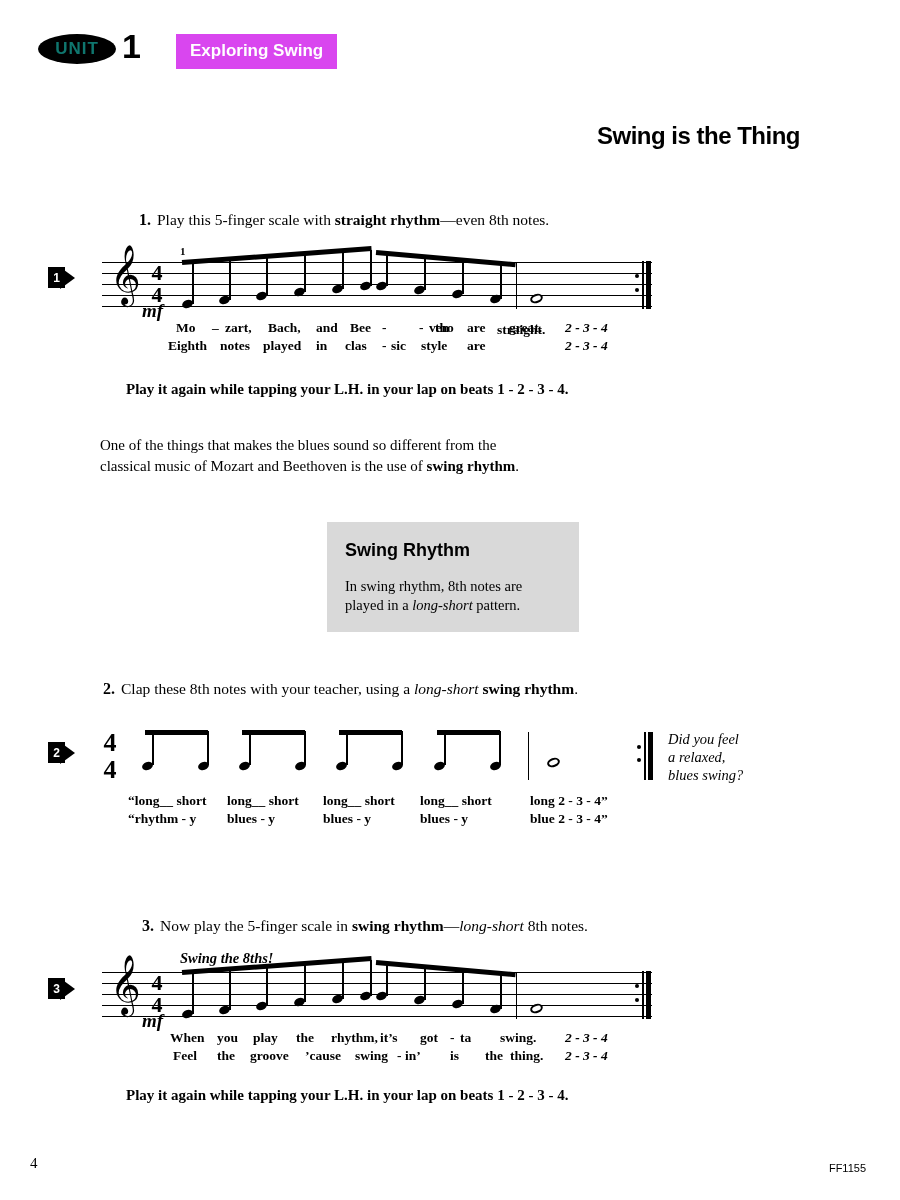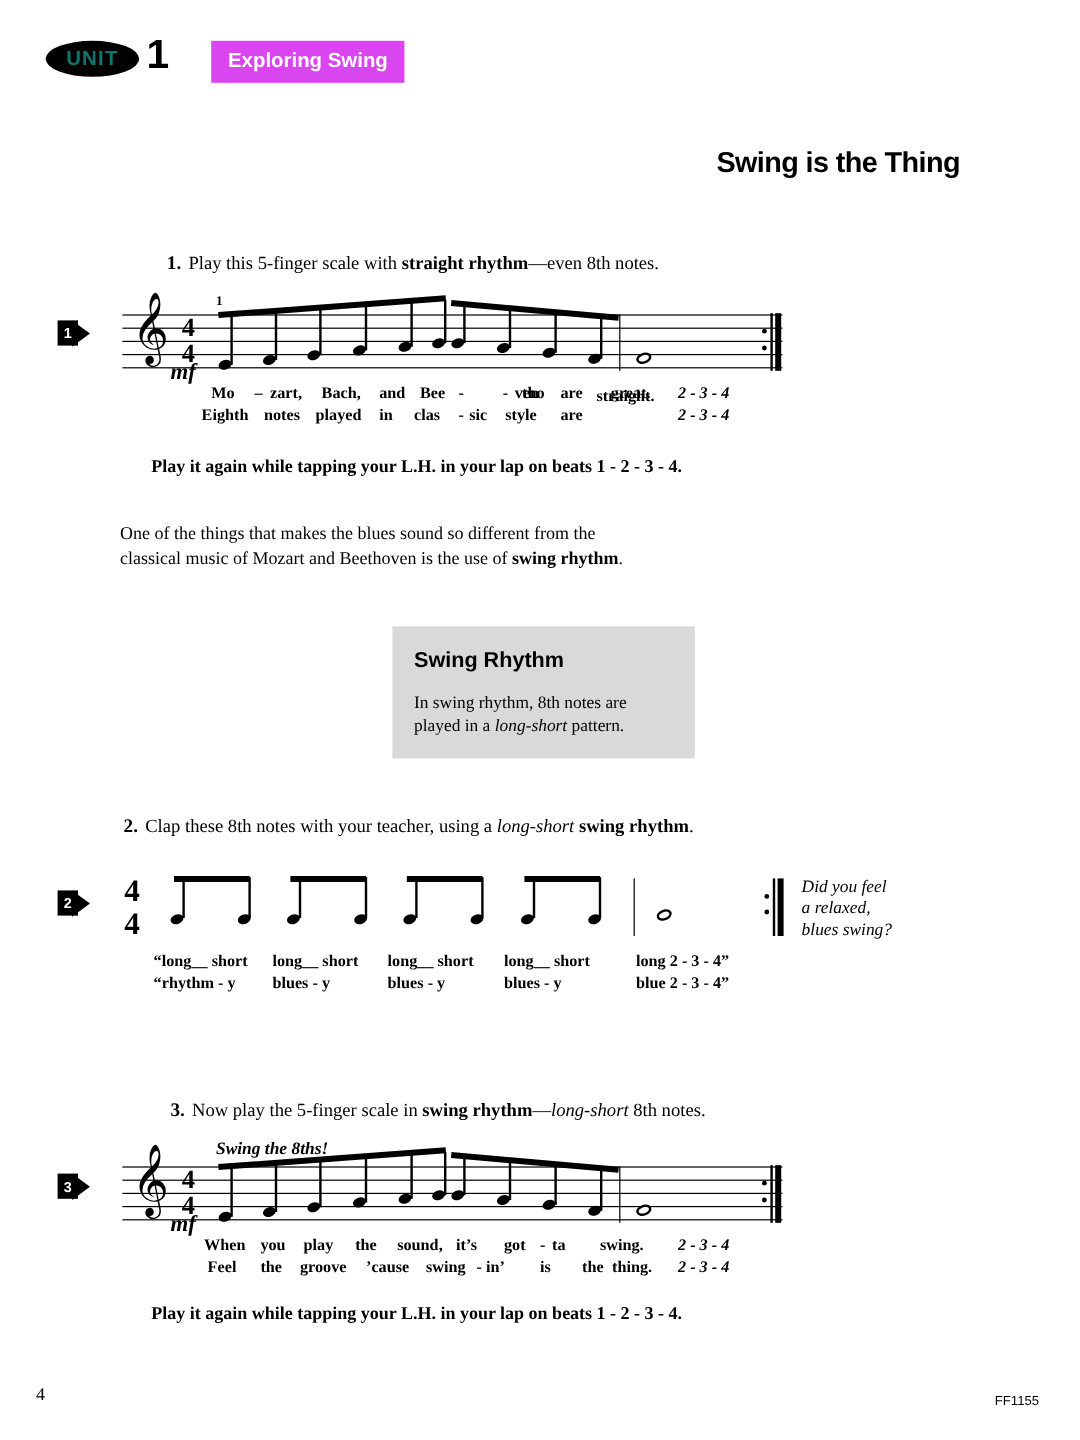--- a/index.html
+++ b/index.html
@@ -495,21 +495,21 @@
     <div class="repeat-dot" style="left:575px; top:48px;"></div>
     <div class="finalbar" style="left:582px; top:21px; width:1.6px; height:48px;"></div>
     <div class="finalbar" style="left:586px; top:21px; width:4.5px; height:48px;"></div>
 
     <div class="dyn" style="left:82px; top:60px;">mf</div>
 
     <div class="lyric" style="left:110px; top:80px;">When</div>
     <div class="lyric" style="left:157px; top:80px;">you</div>
     <div class="lyric" style="left:193px; top:80px;">play</div>
     <div class="lyric" style="left:236px; top:80px;">the</div>
-    <div class="lyric" style="left:271px; top:80px;">sound,</div>
+    <div class="lyric" style="left:271px; top:80px;">rhythm,</div>
     <div class="lyric" style="left:320px; top:80px;">it’s</div>
     <div class="lyric" style="left:360px; top:80px;">got</div>
     <div class="lyric" style="left:390px; top:80px;">-</div>
     <div class="lyric" style="left:400px; top:80px;">ta</div>
     <div class="lyric" style="left:440px; top:80px;">swing.</div>
     <div class="lyric italic" style="left:505px; top:80px;">2 - 3 - 4</div>
 
     <div class="lyric" style="left:113px; top:98px;">Feel</div>
     <div class="lyric" style="left:157px; top:98px;">the</div>
     <div class="lyric" style="left:190px; top:98px;">groove</div>

